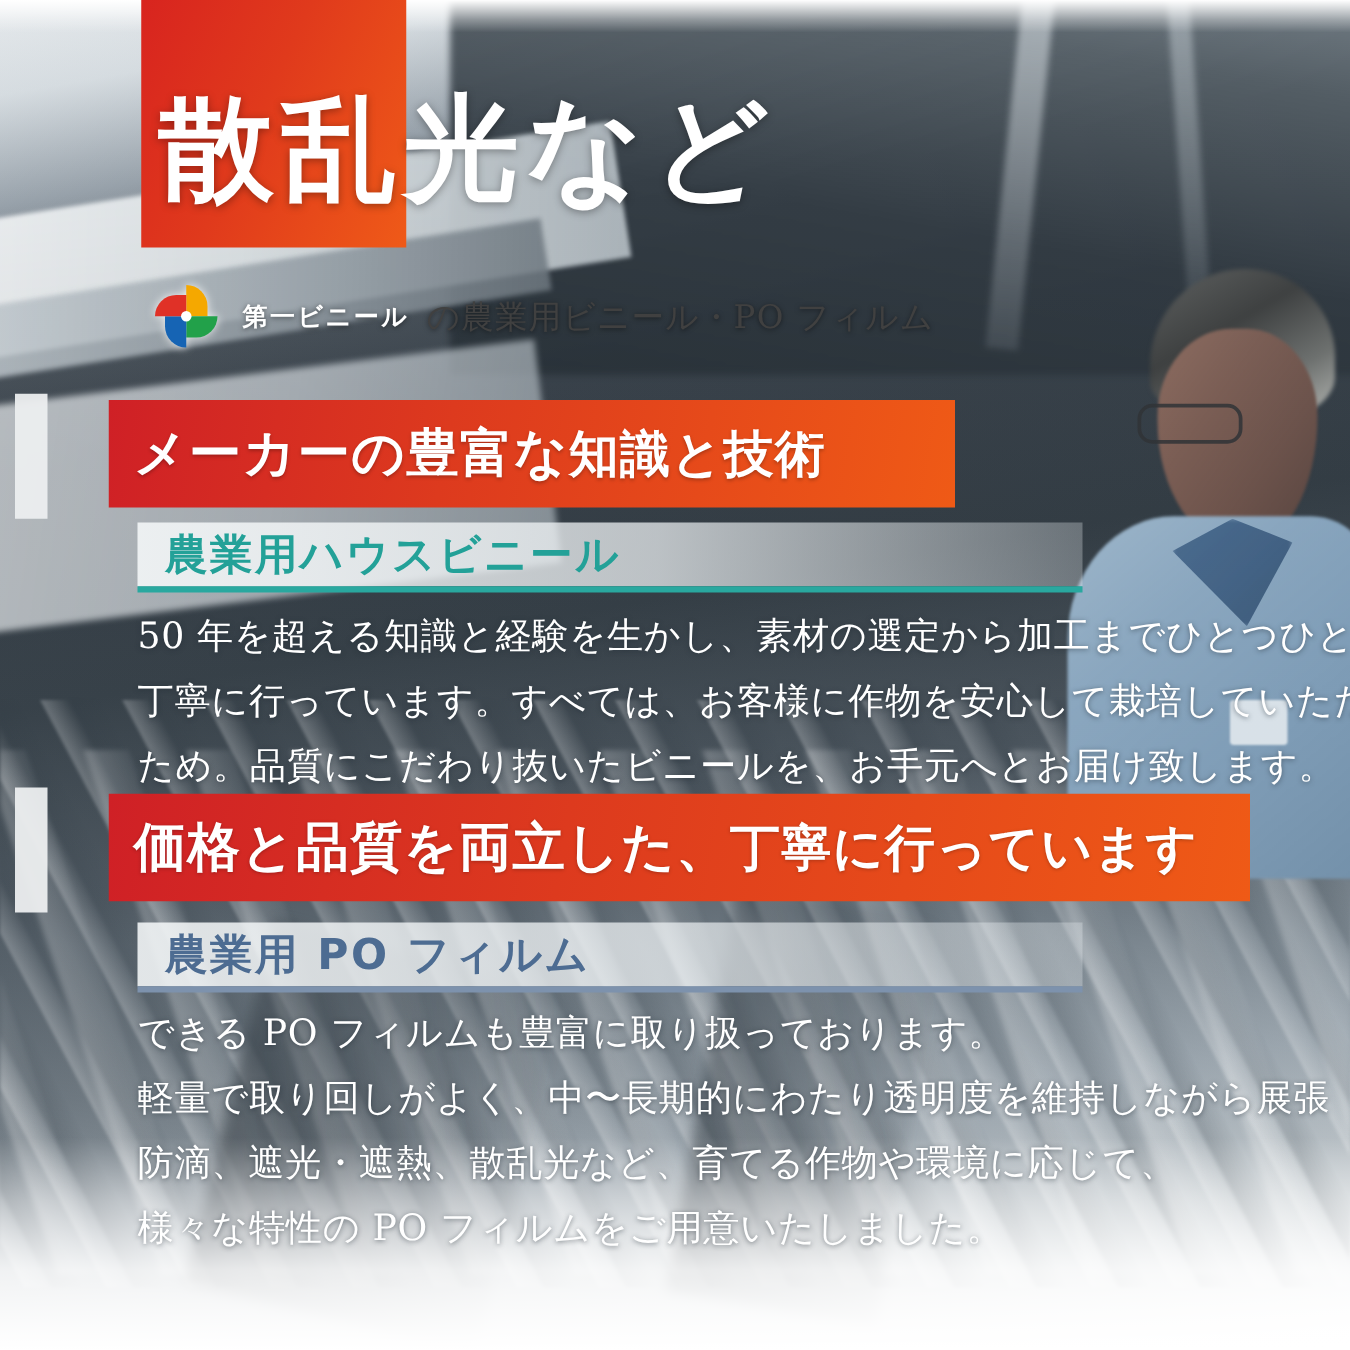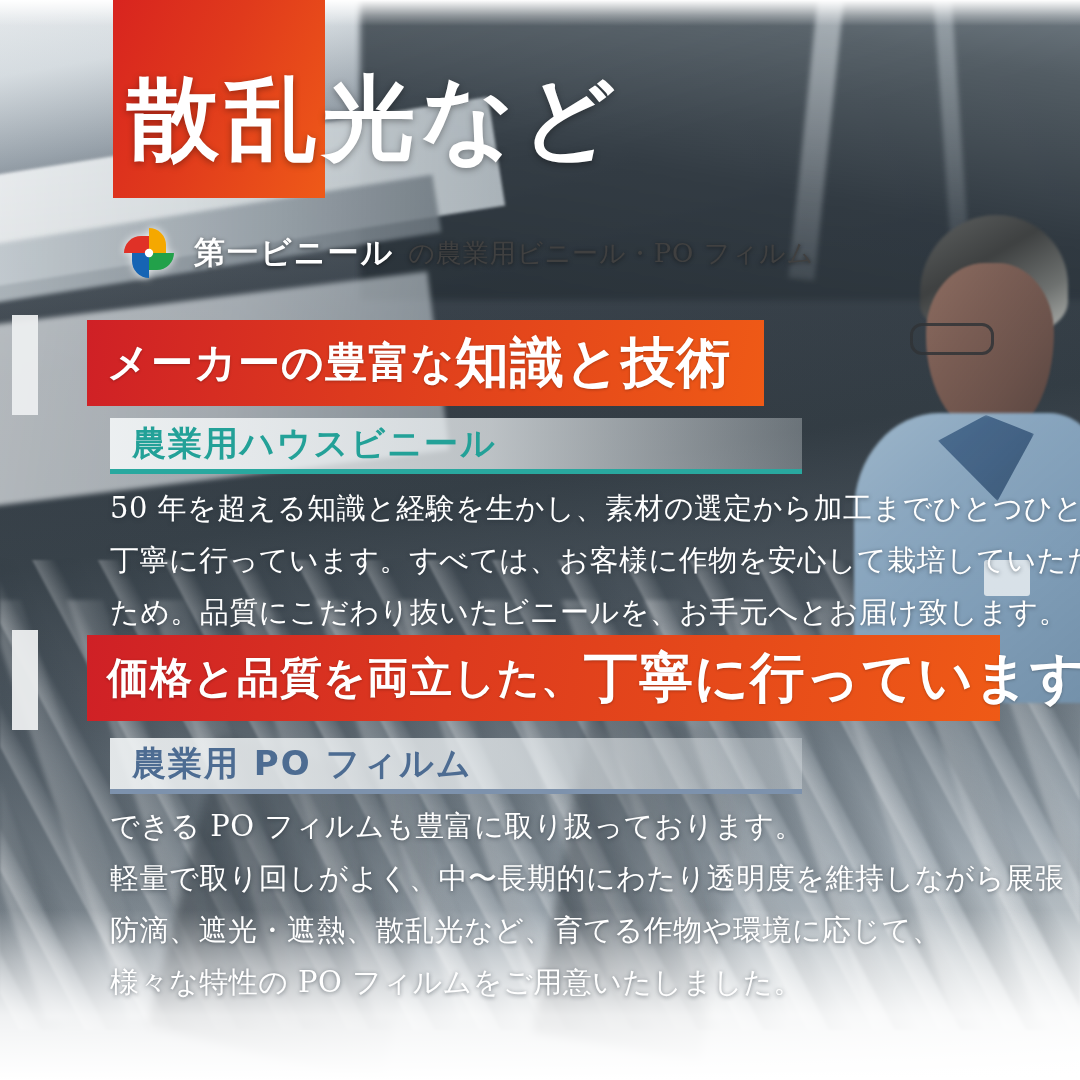--- a/index.html
+++ b/index.html
@@ -256,21 +256,21 @@
     align-items: center;
     gap: 14px;
   }
   .logo-mark {
     position: relative;
     width: 62px; height: 62px;
     flex: 0 0 auto;
     filter: drop-shadow(0 0 4px rgba(255,255,255,.85));
   }
   .brand-name {
-    font-size: 31px;
+    font-size: 20px;
     font-weight: 700;
     color: #ffffff;
     letter-spacing: 2px;
     font-family: Liberation Sans, sans-serif;
     text-shadow: 0 1px 4px rgba(0,0,0,.5);
     white-space: nowrap;
     text-align: right;
   }
   .brand-suffix {
     font-size: 26px;
@@ -301,39 +301,39 @@
   .heading-banner .h-small {
     font-size: 42px;
     color: #ffffff;
     font-weight: 700;
     letter-spacing: 1px;
     font-family: "DejaVu Serif", "Liberation Serif", serif;
     text-shadow: 0 1px 3px rgba(0,0,0,.25);
     white-space: nowrap;
   }
   .heading-banner .h-large {
-    font-size: 54px;
+    font-size: 40px;
     color: #ffffff;
     font-weight: 700;
     letter-spacing: 1px;
     font-family: "DejaVu Serif", "Liberation Serif", serif;
     text-shadow: 0 1px 3px rgba(0,0,0,.25);
     white-space: nowrap;
   }
 
   #banner-1 { left: 45px; top: 320px; width: 677px; }
   #banner-2 { left: 45px; top: 635px; width: 913px; }
   #accent-1 { left: 12px; top: 315px; }
   #accent-2 { left: 12px; top: 630px; }
 
   
   .subhead-band {
     position: absolute;
     left: 110px;
-    width: 692px;
+    width: 756px;
     height: 56px;
     box-sizing: border-box;
     display: flex;
     align-items: center;
     padding-left: 22px;
     background: linear-gradient(90deg, rgba(245,248,249,.88) 0%, rgba(240,244,246,.72) 55%, rgba(236,241,244,.30) 100%);
     text-align: center;
   }
   .subhead-band .sub-text {
     font-size: 34px;

